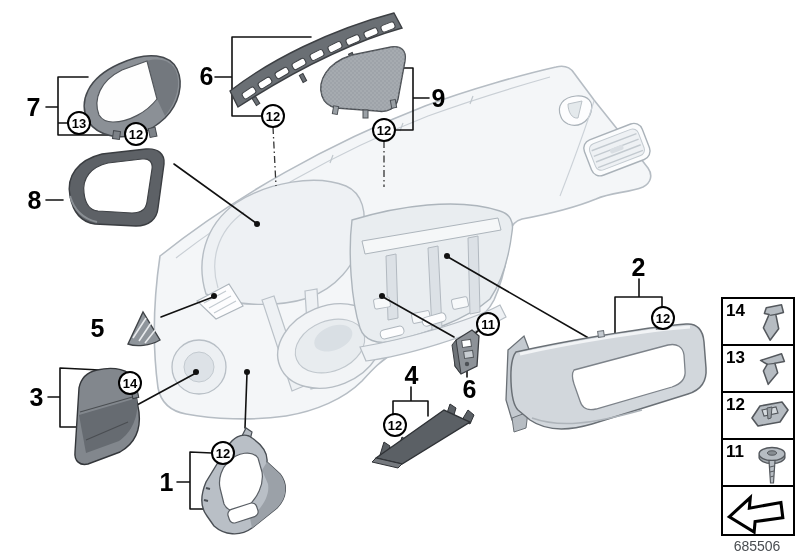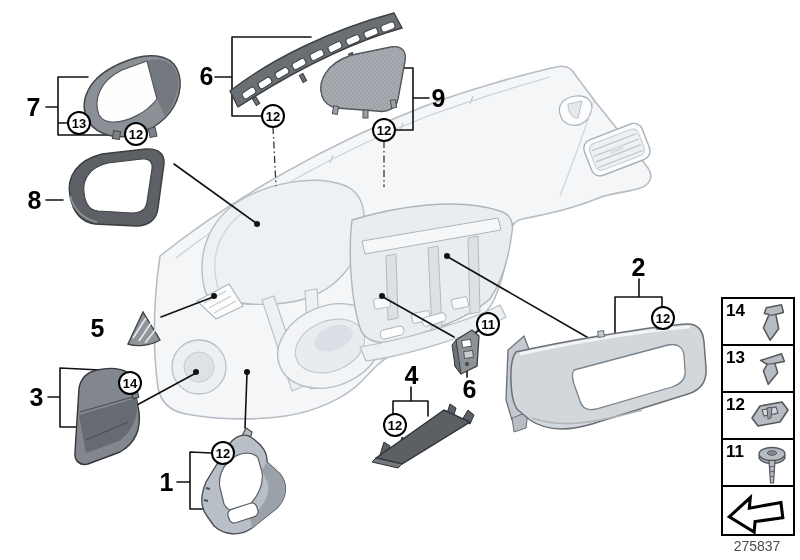--- a/index.html
+++ b/index.html
@@ -284,15 +284,15 @@
         <path d="M18,24 L22,23 M18,29 L22,28 M18.3,34 L21.7,33" stroke="#54585d" stroke-width="1"></path>
       </svg>
     </div>
     <div class="legend-cell">
       <svg class="legend-arrow-icon" width="64" height="44" viewBox="0 0 66 46">
         <path d="M4,28 L26,8 L25,19 L58,13 L60,29 L31,33 L30,44 Z" fill="#ffffff" stroke="#000000" stroke-width="3.2" stroke-linejoin="miter"></path>
       </svg>
     </div>
   </div>
 
-  <div class="doc-number">275837</div>
+  <div class="doc-number">685506</div>
 
 </div>
 
 </body></html>

